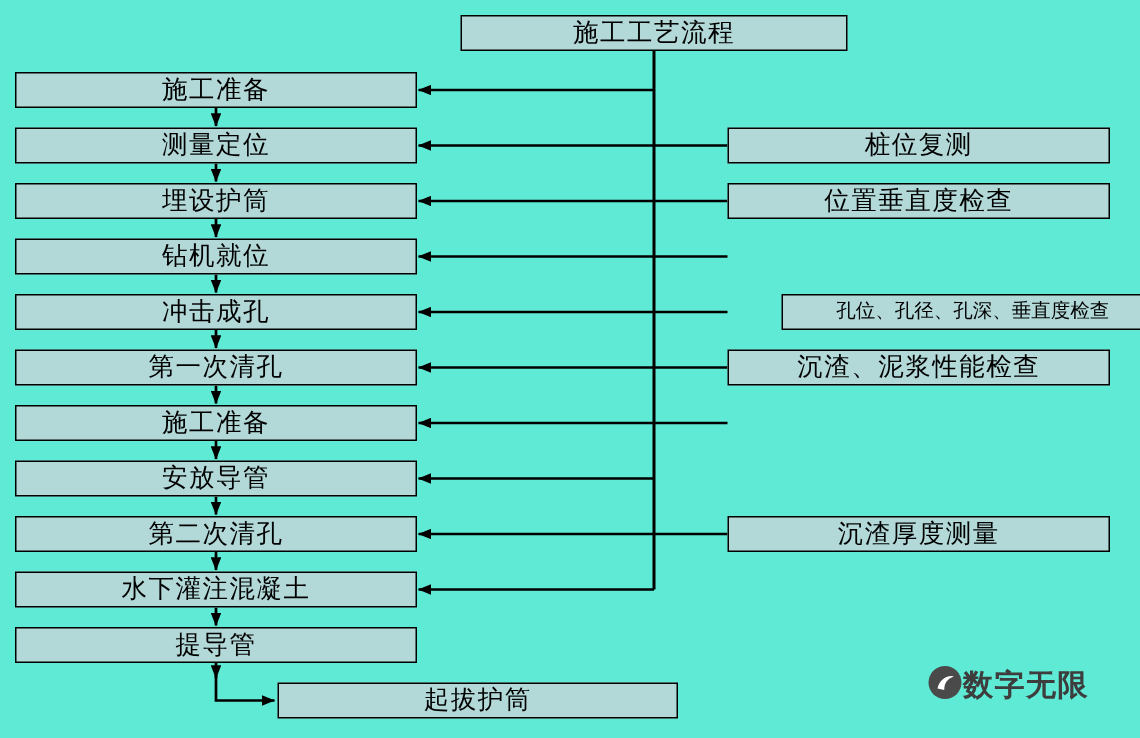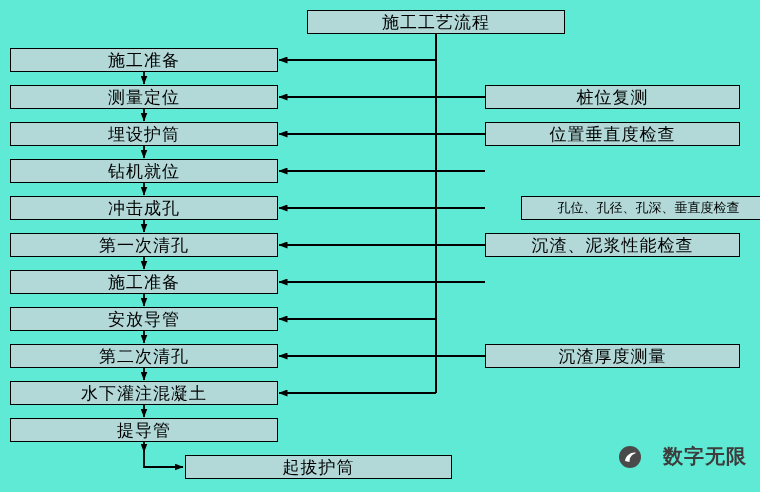--- a/index.html
+++ b/index.html
@@ -33,22 +33,21 @@
   }
   .tbox { left: 307px; top: 10px; width: 258px; }
   .lbox { left: 10px;  width: 268px; }
   .rbox { left: 485px; width: 255px; }
   .fbox { left: 185px; top: 455px; width: 267px; }
   .small { font-size: 13px; letter-spacing: 0; margin-left: 36px; }
   .logo {
     position: absolute;
     left: 618px; top: 443px;
     display: flex;
-    align-items: center;
-    gap: 21px;
+    gap: 0;
   }
   .logo-text {
     font-size: 20px;
     font-weight: 600;
     color: #3d3d3d;
     letter-spacing: 1px;
   }
 </style>
 </head>
 <body>

